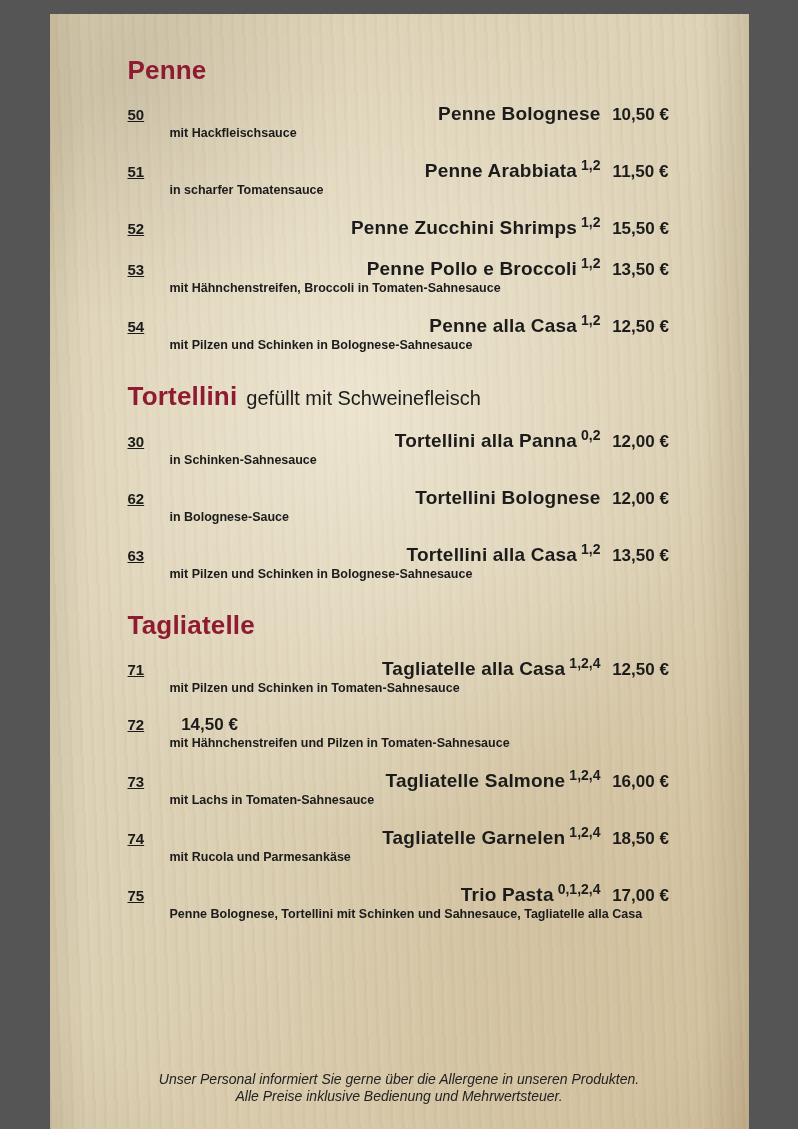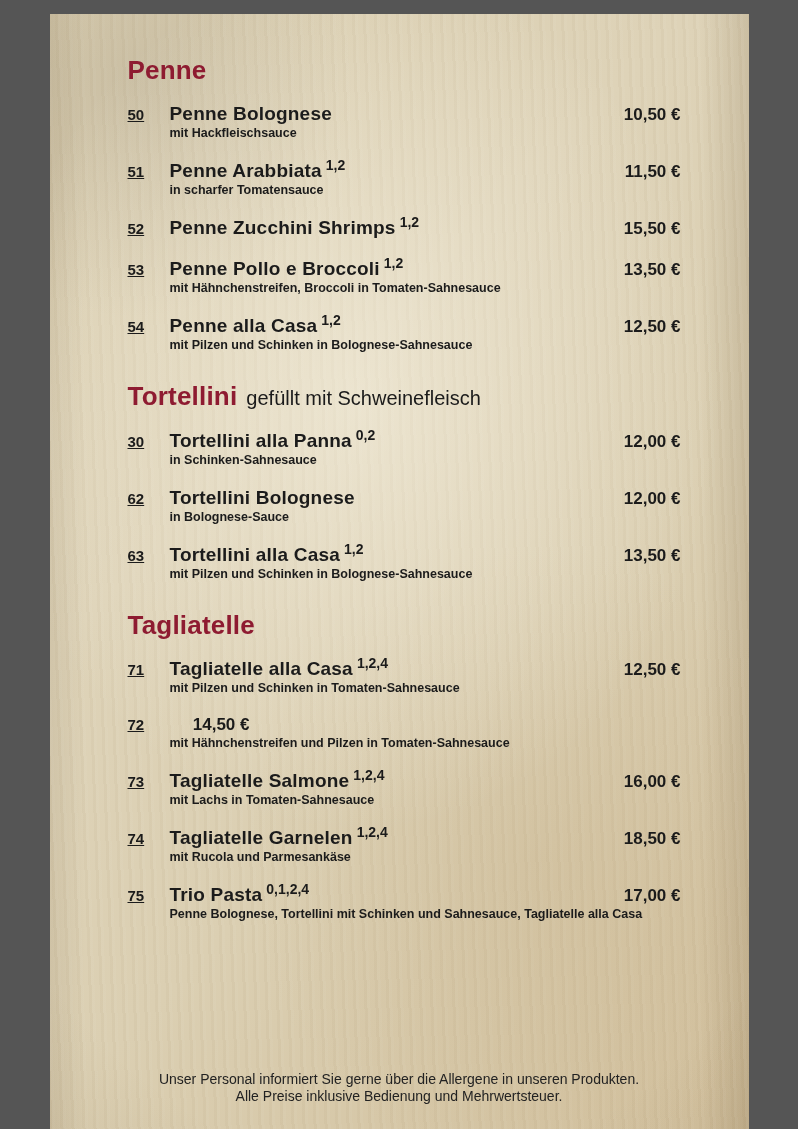--- a/index.html
+++ b/index.html
@@ -51,54 +51,55 @@
   .item-line {
     display: flex;
     align-items: baseline;
   }
   .item-num {
     flex: 0 0 42px;
     font-size: 15px;
     font-weight: bold;
     text-decoration: underline;
   }
-  .item-name-wrap { flex: 1 1 auto; min-width: 0; }
+  .item-name-wrap { flex: 1 1 auto; min-width: 0; text-align: right; }
   .item-name {
     font-size: 19px;
     font-weight: bold;
     letter-spacing: 0.2px;
   }
   .item-sup {
     font-size: 14px;
     font-weight: bold;
     position: relative;
     top: -0.5em;
     margin-left: 4px;
     vertical-align: baseline;
   }
   .item-price {
     flex: 0 0 auto;
     min-width: 80px;
-    text-align: right;
+    text-align: center;
     font-size: 17px;
     font-weight: bold;
     white-space: nowrap;
   }
   .item-desc {
     margin: 1px 0 0 42px;
     font-size: 12.5px;
     font-weight: bold;
     line-height: 15px;
   }
   .page-footer {
     position: absolute;
     left: 0;
     right: 0;
     bottom: 38px;
     text-align: center;
+    font-style: italic;
     font-size: 14px;
     line-height: 17px;
     color: #222;
   }
   .page-footer p { margin: 0; }
 </style>
 </head>
 <body>
 
 <div class="page">

